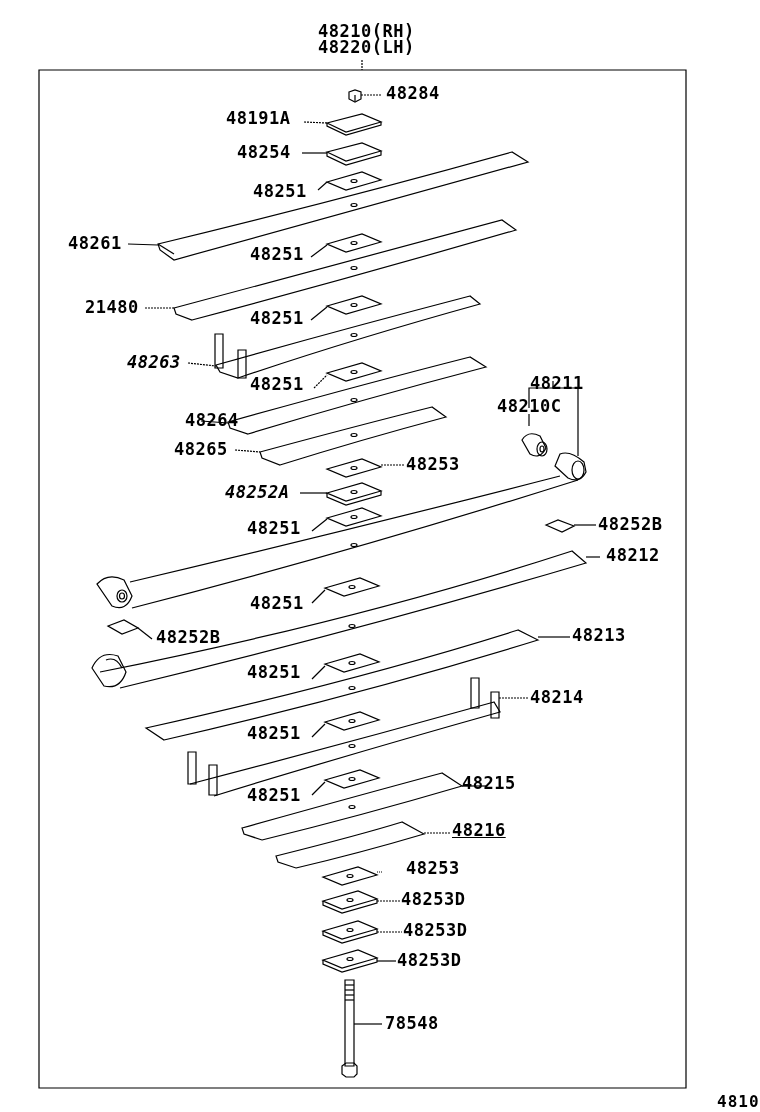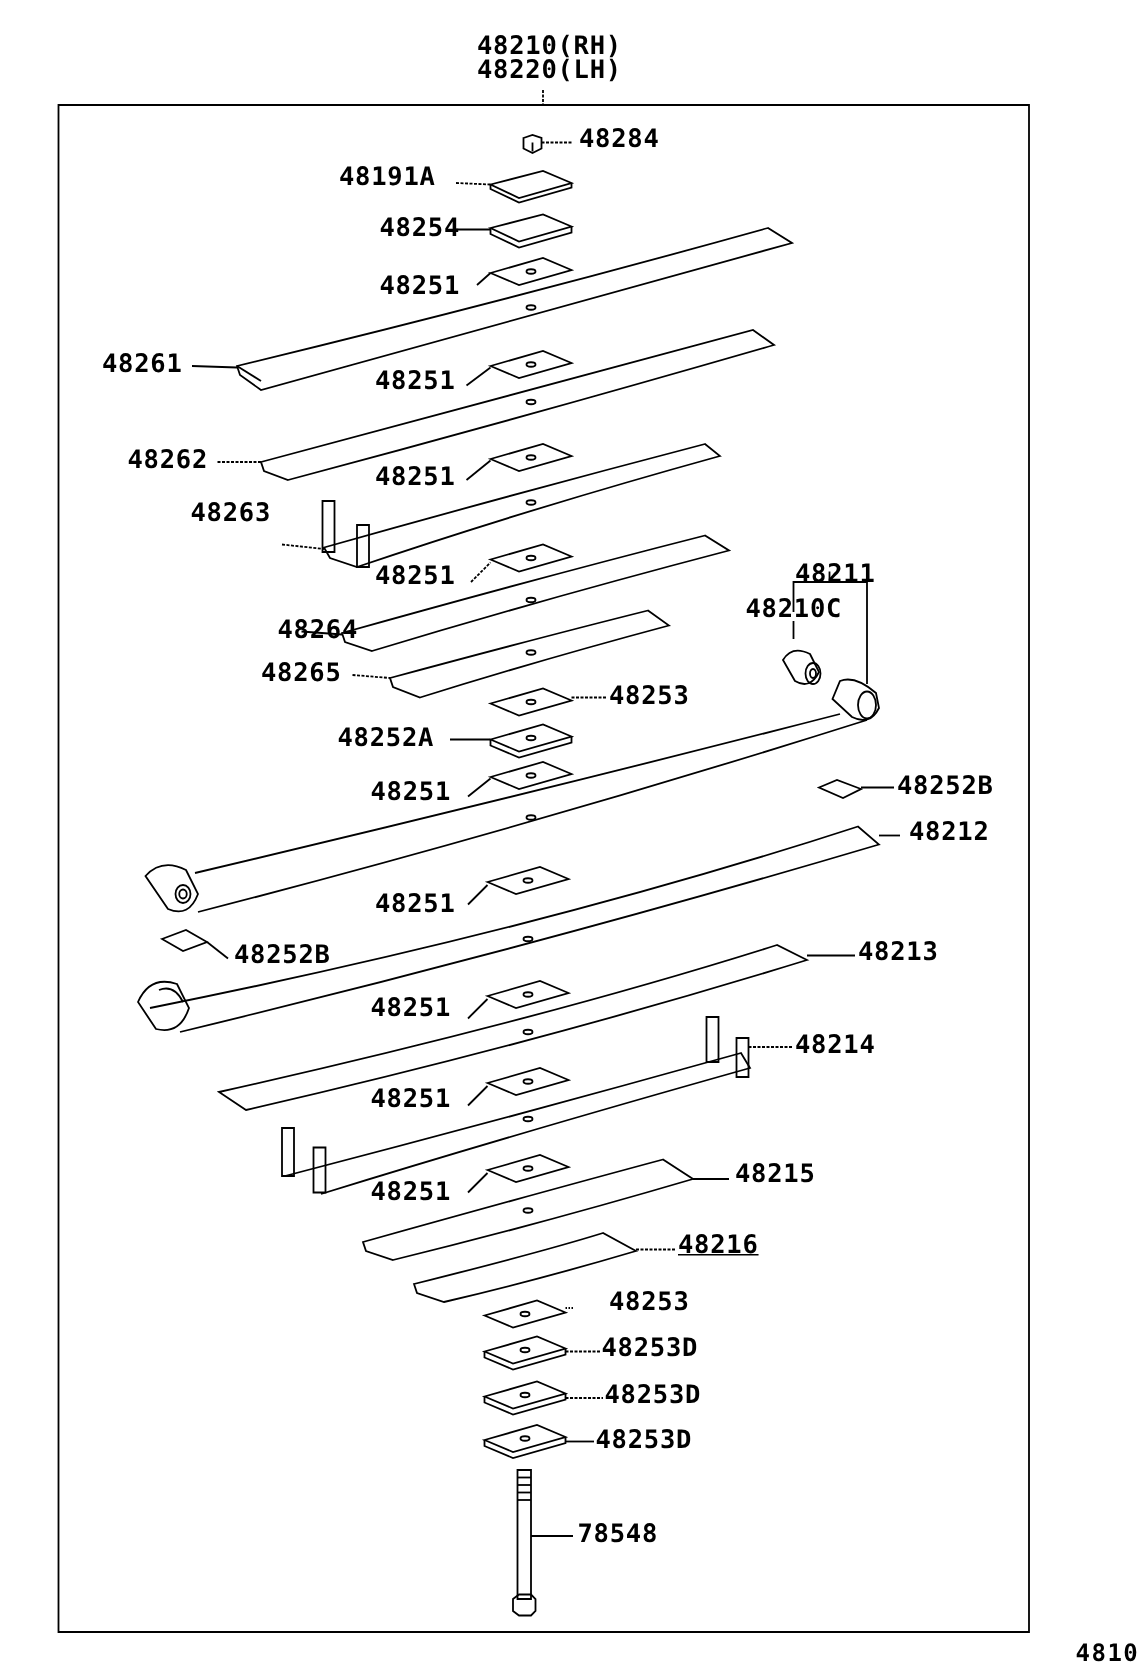--- a/index.html
+++ b/index.html
@@ -242,45 +242,45 @@
       <line x1="345" y1="990" x2="354" y2="990"></line>
       <line x1="345" y1="995" x2="354" y2="995"></line>
       <line x1="345" y1="1000" x2="354" y2="1000"></line>
       <path d="M342 1066 L346 1063 L354 1063 L357 1066 L357 1074 L354 1077 L346 1077 L342 1074 Z"></path>
       <line x1="354" y1="1024" x2="382" y2="1024"></line>
     </g>
   </svg>
 
   <div class="lbl" style="left:386px;top:84px;">48284</div>
   <div class="lbl" style="left:226px;top:109px;">48191A</div>
-  <div class="lbl" style="left:237px;top:143px;margin-left:16px;">48254</div>
+  <div class="lbl" style="left:237px;top:143px;">48254</div>
   <div class="lbl" style="left:253px;top:182px;">48251</div>
   <div class="lbl" style="left:68px;top:234px;">48261</div>
   <div class="lbl" style="left:250px;top:245px;">48251</div>
-  <div class="lbl" style="left:85px;top:298px;">48262</div>
+  <div class="lbl" style="left:85px;top:298px;">21480</div>
   <div class="lbl" style="left:250px;top:309px;">48251</div>
-  <div class="lbl" style="left:127px;top:333px;">48263</div>
+  <div class="lbl" style="left:127px;top:353px;font-style:italic;">48263</div>
   <div class="lbl" style="left:250px;top:375px;">48251</div>
   <div class="lbl" style="left:530px;top:374px;">48211</div>
   <div class="lbl" style="left:497px;top:397px;">48210C</div>
   <div class="lbl" style="left:141px;top:411px;margin-left:44px;">48264</div>
   <div class="lbl" style="left:174px;top:440px;">48265</div>
   <div class="lbl" style="left:406px;top:455px;">48253</div>
-  <div class="lbl" style="left:225px;top:483px;">48252A</div>
+  <div class="lbl" style="left:225px;top:483px;font-style:italic;">48252A</div>
   <div class="lbl" style="left:247px;top:519px;">48251</div>
   <div class="lbl" style="left:598px;top:515px;">48252B</div>
   <div class="lbl" style="left:606px;top:546px;">48212</div>
   <div class="lbl" style="left:250px;top:594px;">48251</div>
   <div class="lbl" style="left:156px;top:628px;">48252B</div>
   <div class="lbl" style="left:572px;top:626px;">48213</div>
   <div class="lbl" style="left:247px;top:663px;">48251</div>
   <div class="lbl" style="left:530px;top:688px;">48214</div>
   <div class="lbl" style="left:247px;top:724px;">48251</div>
   <div class="lbl" style="left:247px;top:786px;">48251</div>
-  <div class="lbl" style="left:490px;top:774px;">48215</div>
+  <div class="lbl" style="left:462px;top:774px;">48215</div>
   <div class="lbl" style="left:452px;top:821px;text-decoration:underline;">48216</div>
   <div class="lbl" style="left:406px;top:859px;">48253</div>
   <div class="lbl" style="left:401px;top:890px;">48253D</div>
   <div class="lbl" style="left:403px;top:921px;">48253D</div>
   <div class="lbl" style="left:397px;top:951px;">48253D</div>
   <div class="lbl" style="left:385px;top:1014px;">78548</div>
 
   <div class="fig" style="left:697px;top:1092px;">481071</div>
 </div>
 

